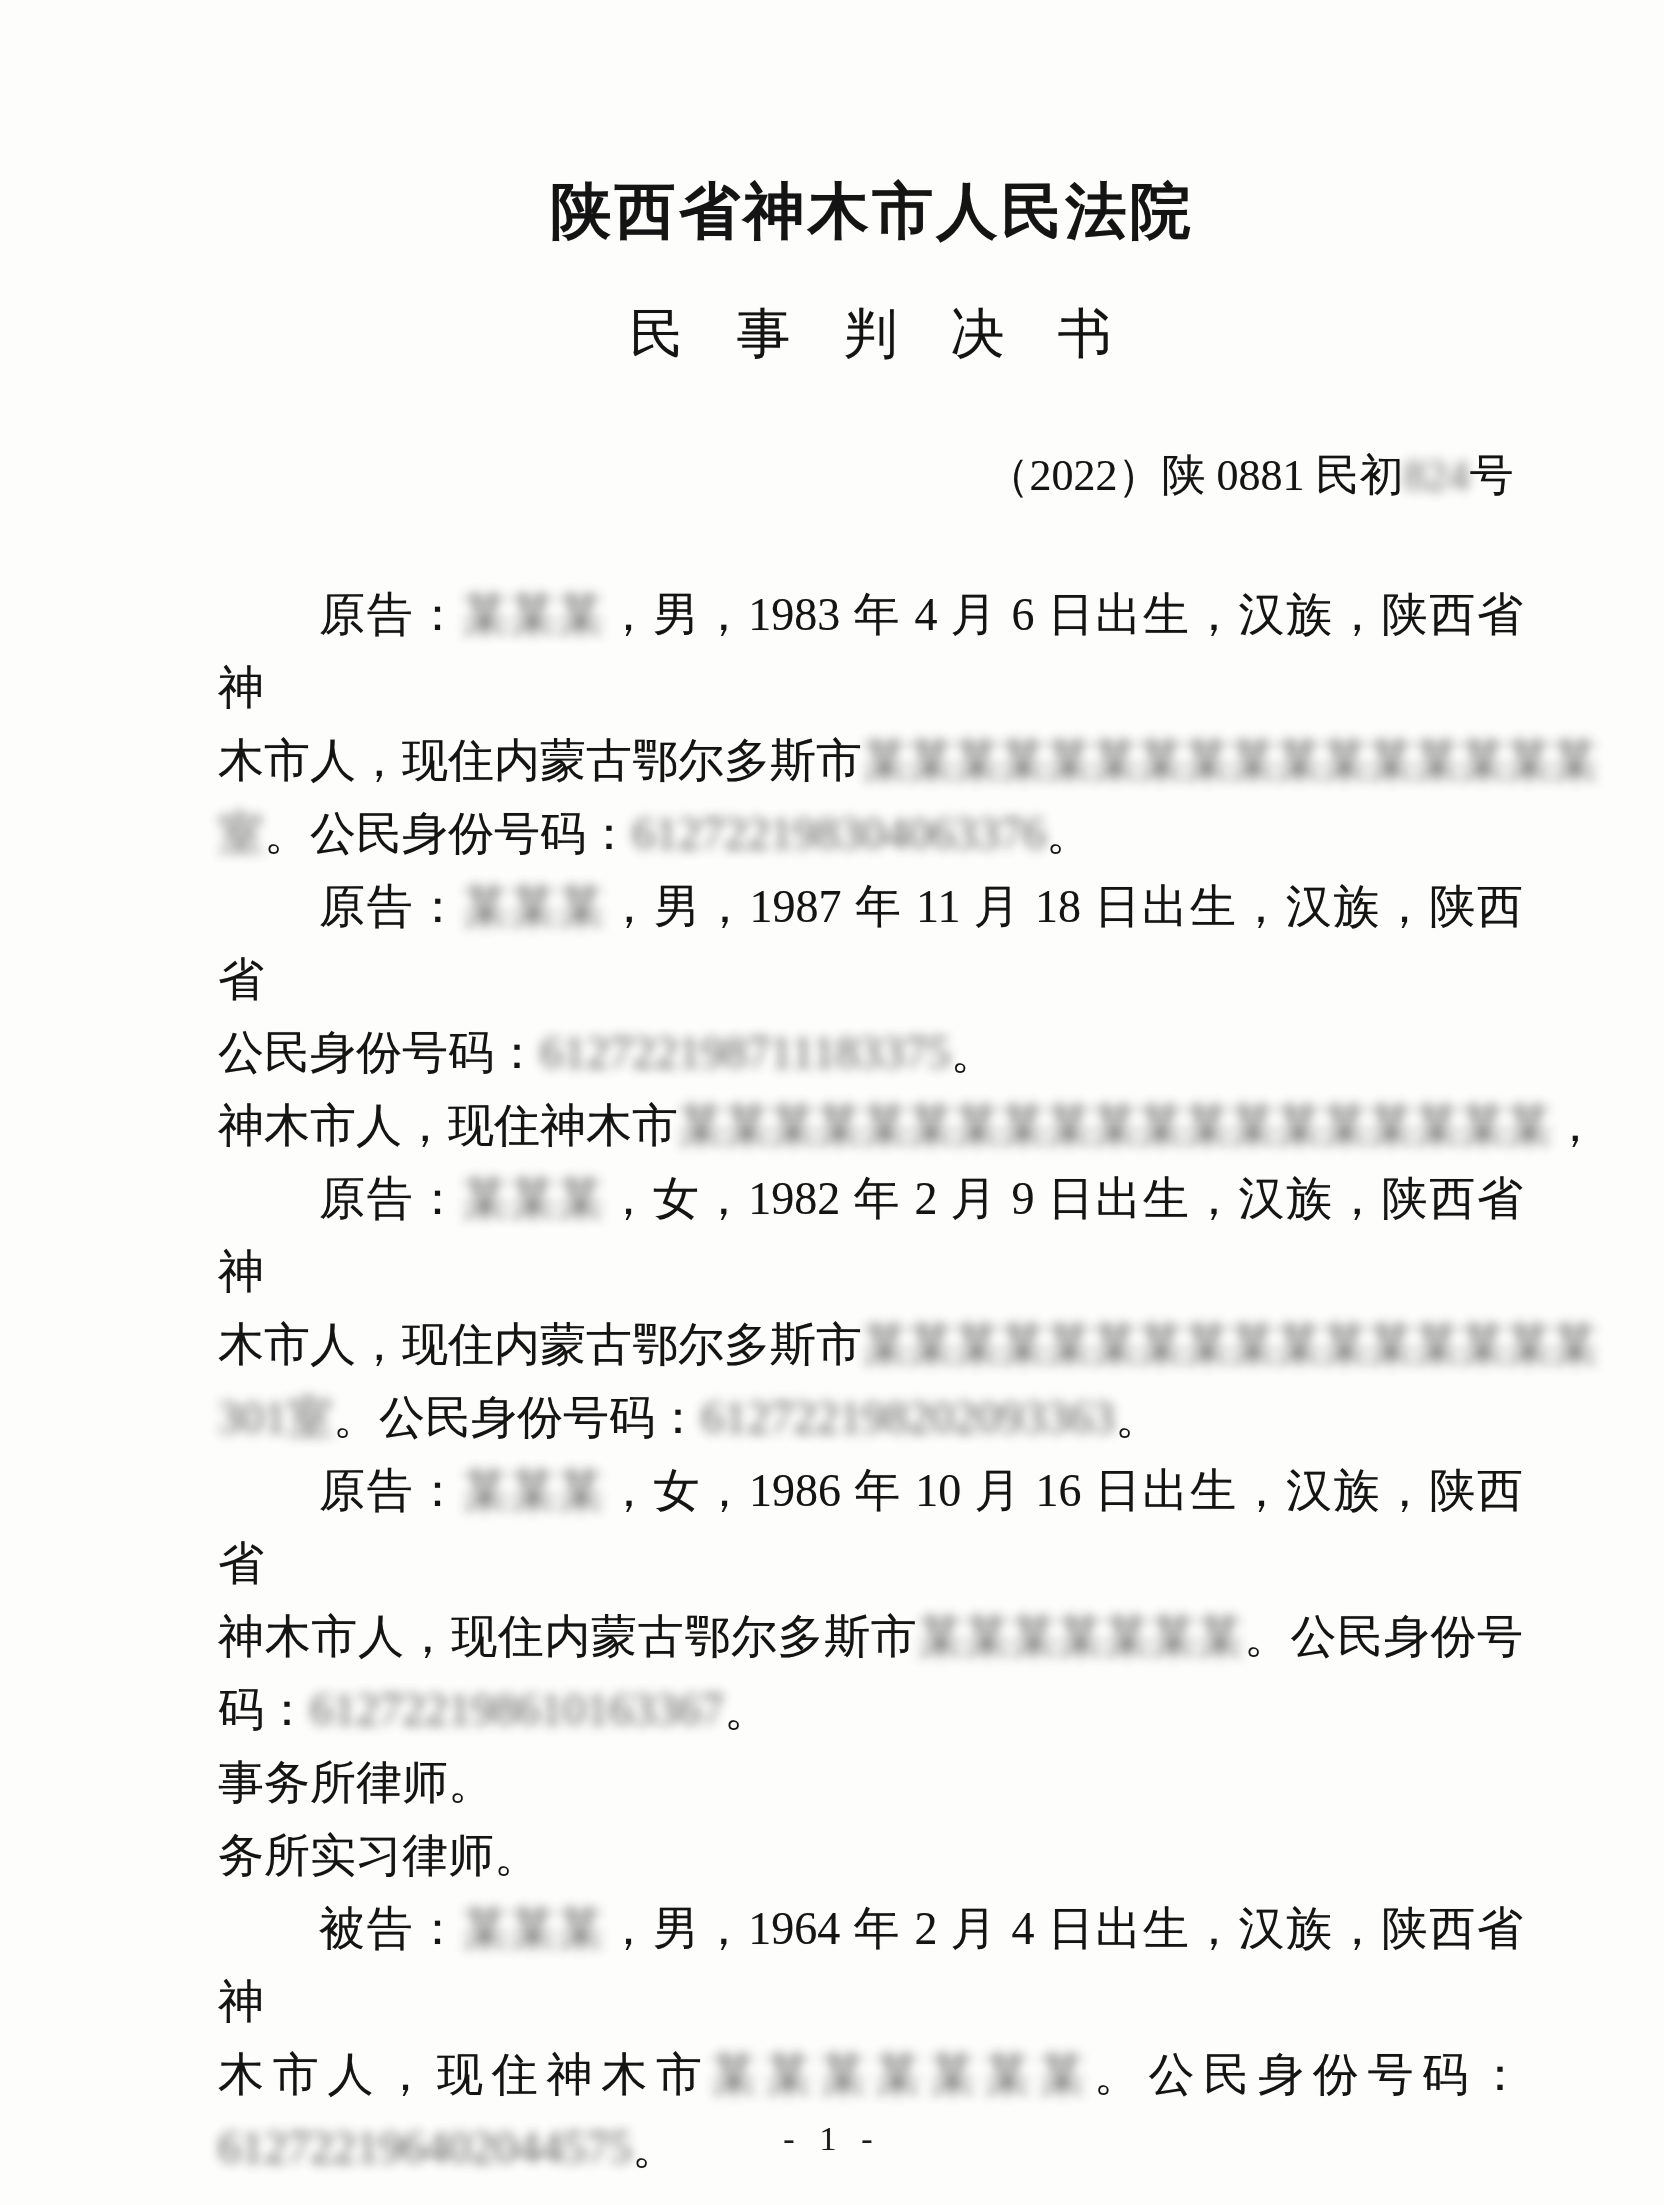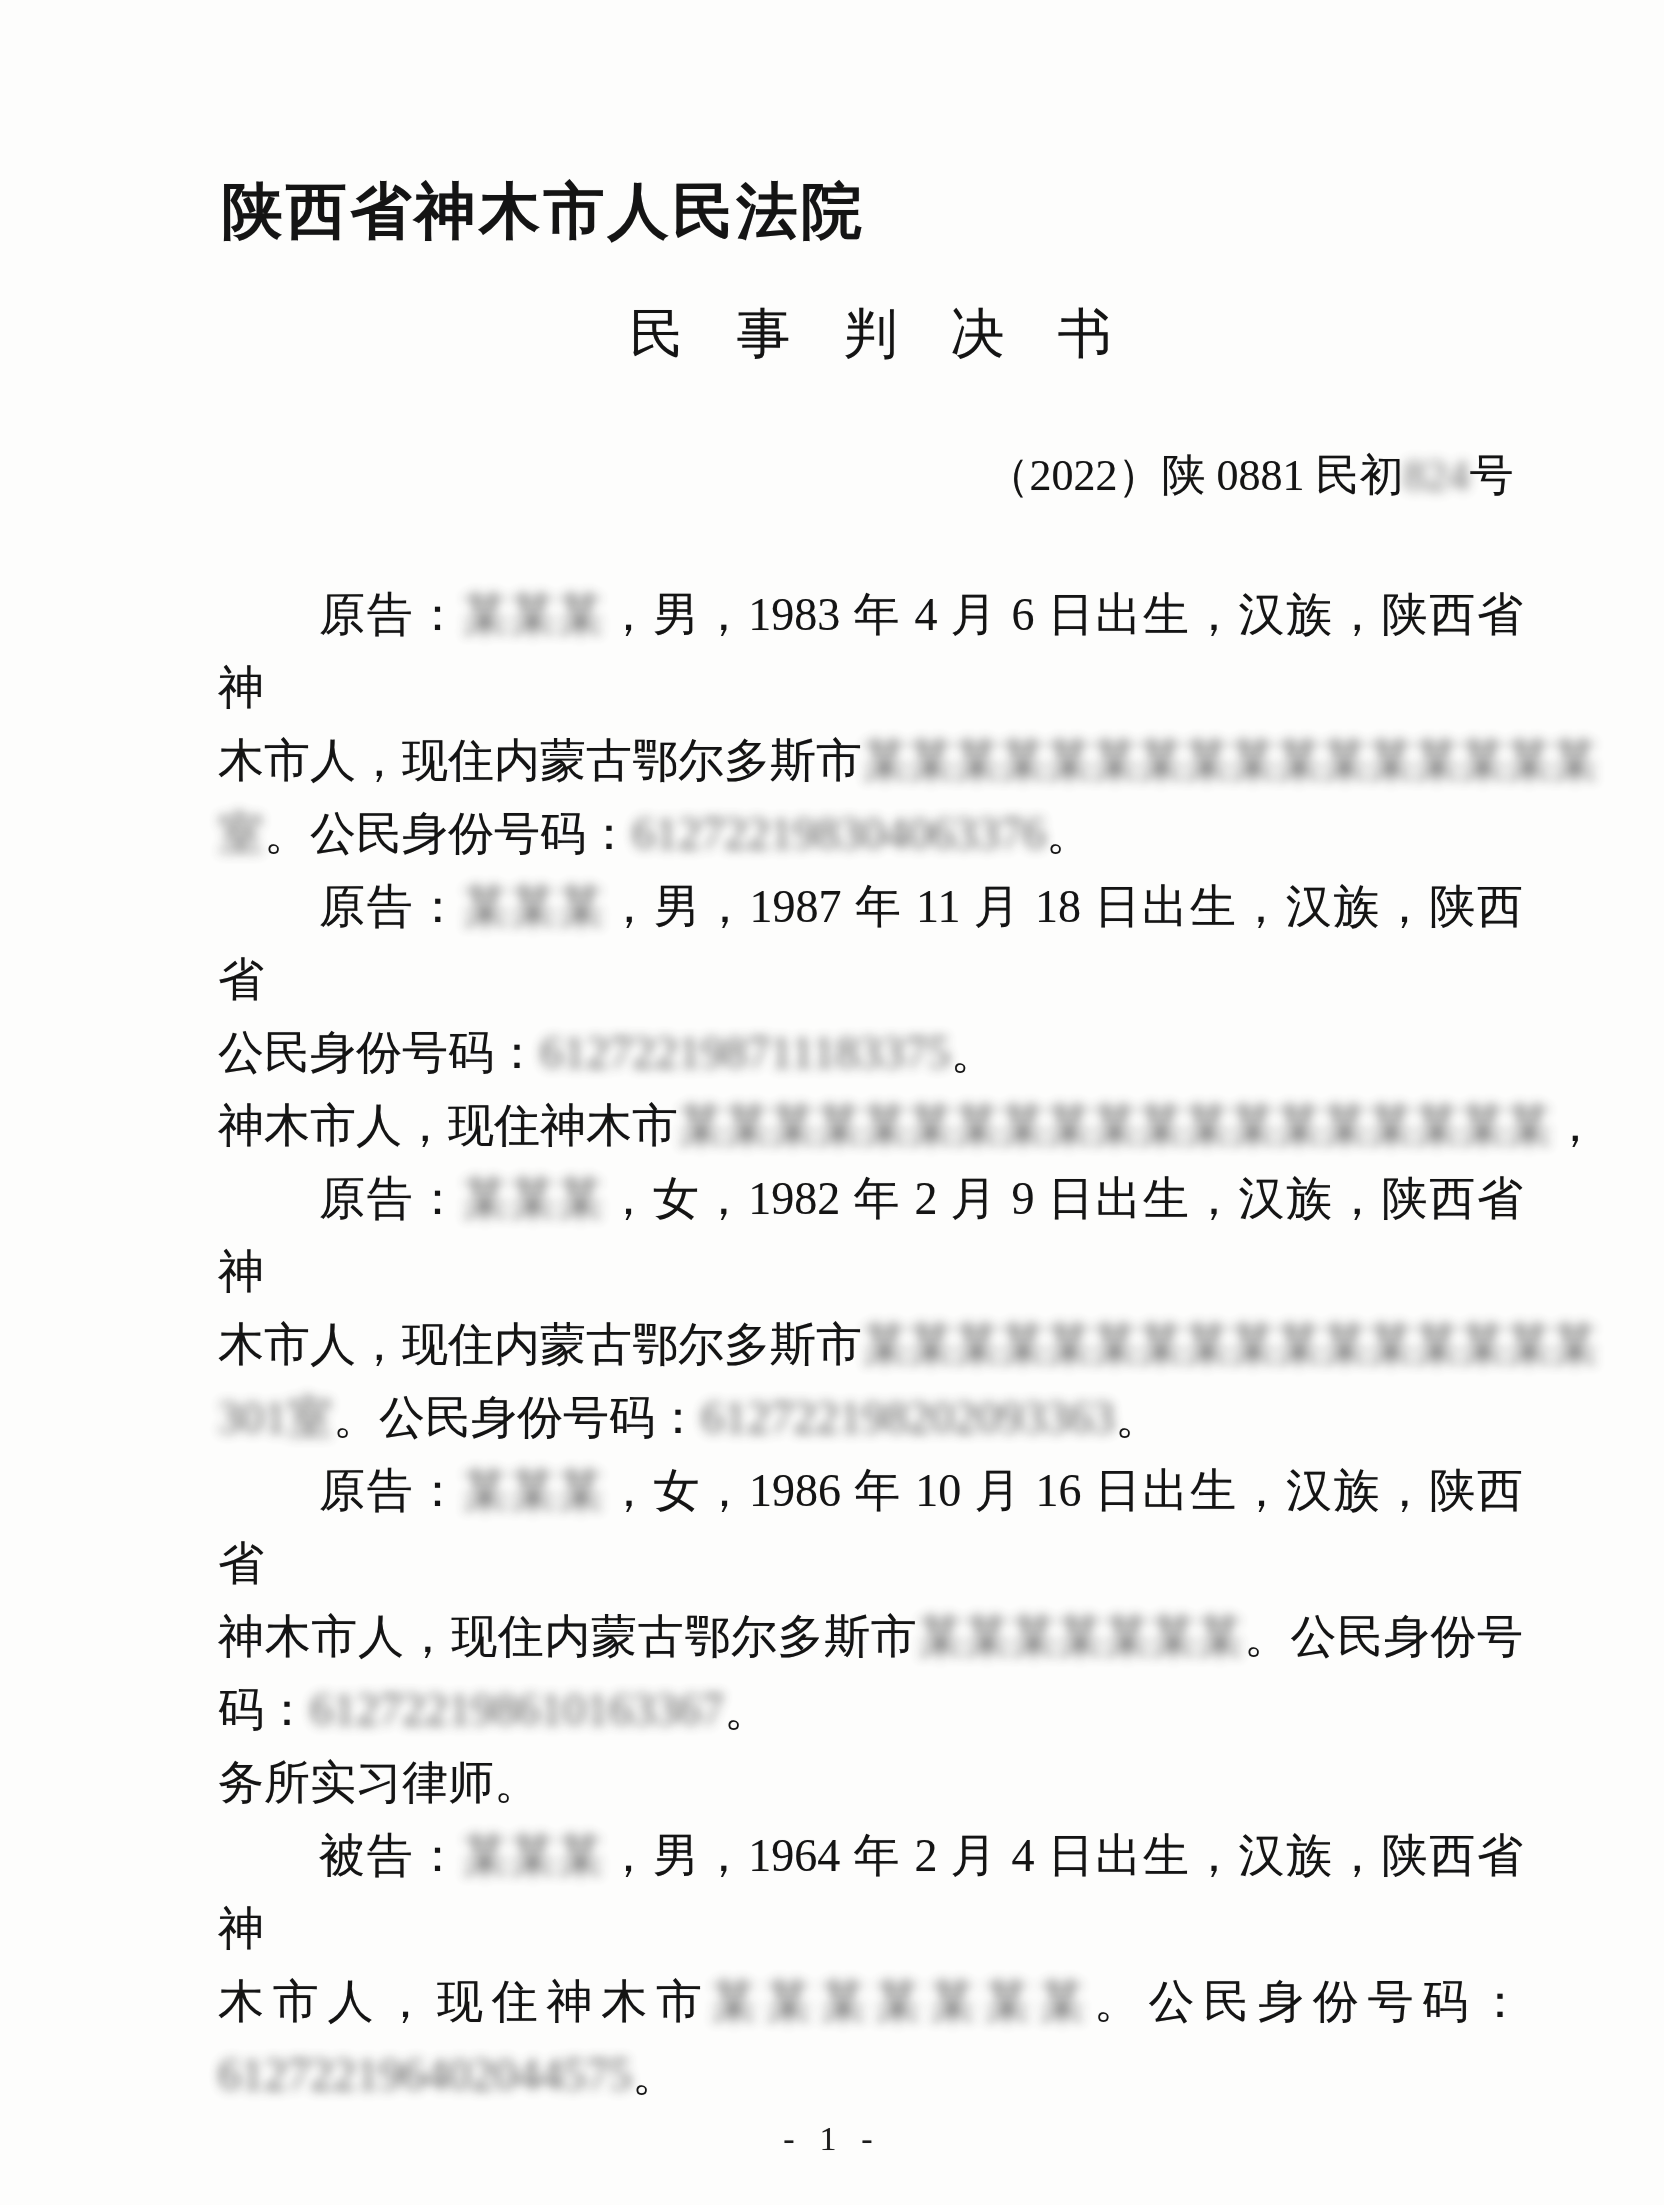--- a/index.html
+++ b/index.html
@@ -22,20 +22,21 @@
     left: 218px;
     top: 0;
     width: 1305px;
     height: 100%;
   }
   .court-title {
     position: absolute;
     top: 140px;
     left: 0;
     right: 0;
+    text-align: center;
     font-size: 61px;
     font-weight: 700;
     letter-spacing: 3.4px;
     padding-left: 3.4px;
     white-space: nowrap;
     line-height: 1;
   }
   .doc-type {
     position: absolute;
     top: 261px;
@@ -123,20 +124,21 @@
         <div class="line"><span class="redacted">室</span><span class="seg">。公民身份号码：</span><span class="redacted">612722198304063376</span><span class="seg">。</span></div>
         <div class="line indent justify"><span class="seg">原告：</span><span class="redacted">某某某</span><span class="seg">，男，1987 年 11 月 18 日出生，汉族，陕西省</span></div>
         <div class="line"><span class="seg">公民身份号码：</span><span class="redacted">612722198711183375</span><span class="seg">。</span></div>
         <div class="line"><span class="seg">神木市人，现住神木市</span><span class="redacted">某某某某某某某某某某某某某某某某某某某</span><span class="seg">，</span></div>
         <div class="line indent justify"><span class="seg">原告：</span><span class="redacted">某某某</span><span class="seg">，女，1982 年 2 月 9 日出生，汉族，陕西省神</span></div>
         <div class="line"><span class="seg">木市人，现住内蒙古鄂尔多斯市</span><span class="redacted">某某某某某某某某某某某某某某某某</span></div>
         <div class="line"><span class="redacted">301室</span><span class="seg">。公民身份号码：</span><span class="redacted">612722198202093363</span><span class="seg">。</span></div>
         <div class="line indent justify"><span class="seg">原告：</span><span class="redacted">某某某</span><span class="seg">，女，1986 年 10 月 16 日出生，汉族，陕西省</span></div>
         <div class="line justify"><span class="seg">神木市人，现住内蒙古鄂尔多斯市</span><span class="redacted">某某某某某某某</span><span class="seg">。公民身份号</span></div>
         <div class="line"><span class="seg">码：</span><span class="redacted">612722198610163367</span><span class="seg">。</span></div>
+        <div class="line"><span class="seg">事务所律师。</span></div>
         <div class="line"><span class="seg">务所实习律师。</span></div>
         <div class="line indent justify"><span class="seg">被告：</span><span class="redacted">某某某</span><span class="seg">，男，1964 年 2 月 4 日出生，汉族，陕西省神</span></div>
         <div class="line justify"><span class="seg">木市人，现住神木市</span><span class="redacted">某某某某某某某</span><span class="seg">。公民身份号码：</span></div>
         <div class="line"><span class="redacted">612722196402044575</span><span class="seg">。</span></div>
       </main>
 
   </div>
 
   <footer class="page-number">- 1 -</footer>
 </div>

